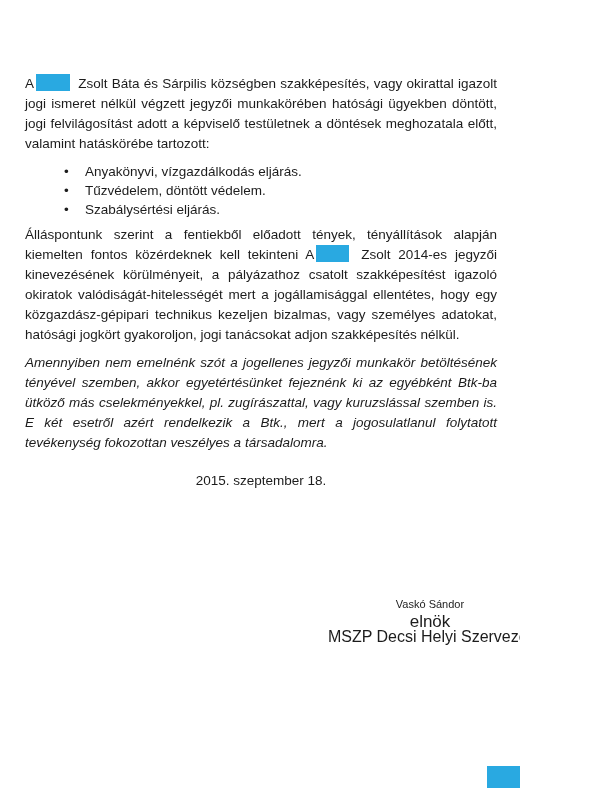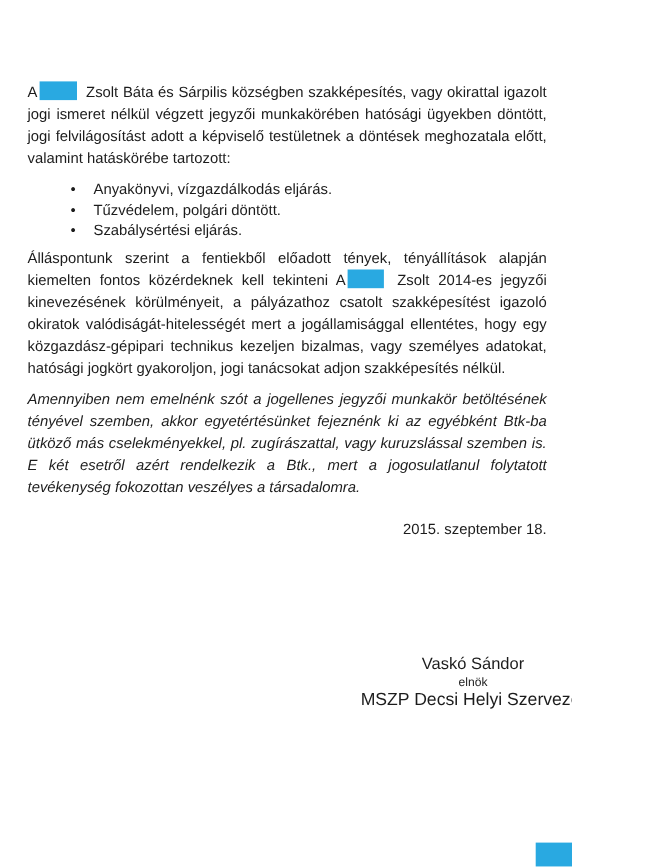--- a/index.html
+++ b/index.html
@@ -36,46 +36,46 @@
     max-width:445px;
     line-height:19px;
     text-align:left;
   }
   ul.duty-list li::before{
     content:"\2022";
     position:absolute;
     left:39px;
     top:0;
   }
-  .date-line{margin:0;text-align:right;}
+  .date-line{margin:0;text-align:center;}
   .signature{
     width:250px;
     margin:103px 0 0 280px;
     text-align:center;
   }
-  .sig-name{font-size:15px;line-height:20px;margin-top:14px;}
-  .sig-title{font-size:11px;line-height:15px;}
+  .sig-name{font-size:11px;line-height:20px;margin-top:14px;}
+  .sig-title{font-size:17px;line-height:15px;}
   .sig-org{font-size:16px;line-height:16px;}
   .redaction-bottom{
     position:absolute;
     left:487px;top:766px;
     width:46px;height:22px;
     background:var(--redaction,#29a9e1);
   }
 </style>
 </head>
 <body>
 
 <div class="page">
 
   <p class="para"><span>A</span><span class="redaction r1"></span><span> Zsolt Báta és Sárpilis községben szakképesítés, vagy okirattal igazolt jogi ismeret nélkül végzett jegyzői munkakörében hatósági ügyekben döntött, jogi felvilágosítást adott a képviselő testületnek a döntések meghozatala előtt, valamint hatáskörébe tartozott:</span></p>
 
   <ul class="duty-list">
     <li>Anyakönyvi, vízgazdálkodás eljárás.</li>
-    <li>Tűzvédelem, polgári döntött.</li>
+    <li>Tűzvédelem, döntött védelem.</li>
     <li>Szabálysértési eljárás.</li>
   </ul>
 
   <p class="para"><span>Álláspontunk szerint a fentiekből előadott tények, tényállítások alapján kiemelten fontos közérdeknek kell tekinteni A</span><span class="redaction r2"></span><span> Zsolt 2014-es jegyzői kinevezésének körülményeit, a pályázathoz csatolt szakképesítést igazoló okiratok valódiságát-hitelességét mert a jogállamisággal ellentétes, hogy egy közgazdász-gépipari technikus kezeljen bizalmas, vagy személyes adatokat, hatósági jogkört gyakoroljon, jogi tanácsokat adjon szakképesítés nélkül.</span></p>
 
   <p class="para last">Amennyiben nem emelnénk szót a jogellenes jegyzői munkakör betöltésének tényével szemben, akkor egyetértésünket fejeznénk ki az egyébként Btk-ba ütköző más cselekményekkel, pl. zugírászattal, vagy kuruzslással szemben is. E két esetről azért rendelkezik a Btk., mert a jogosulatlanul folytatott tevékenység fokozottan veszélyes a társadalomra.</p>
 
   <p class="date-line">2015. szeptember 18.</p>
 
   <div class="signature">

